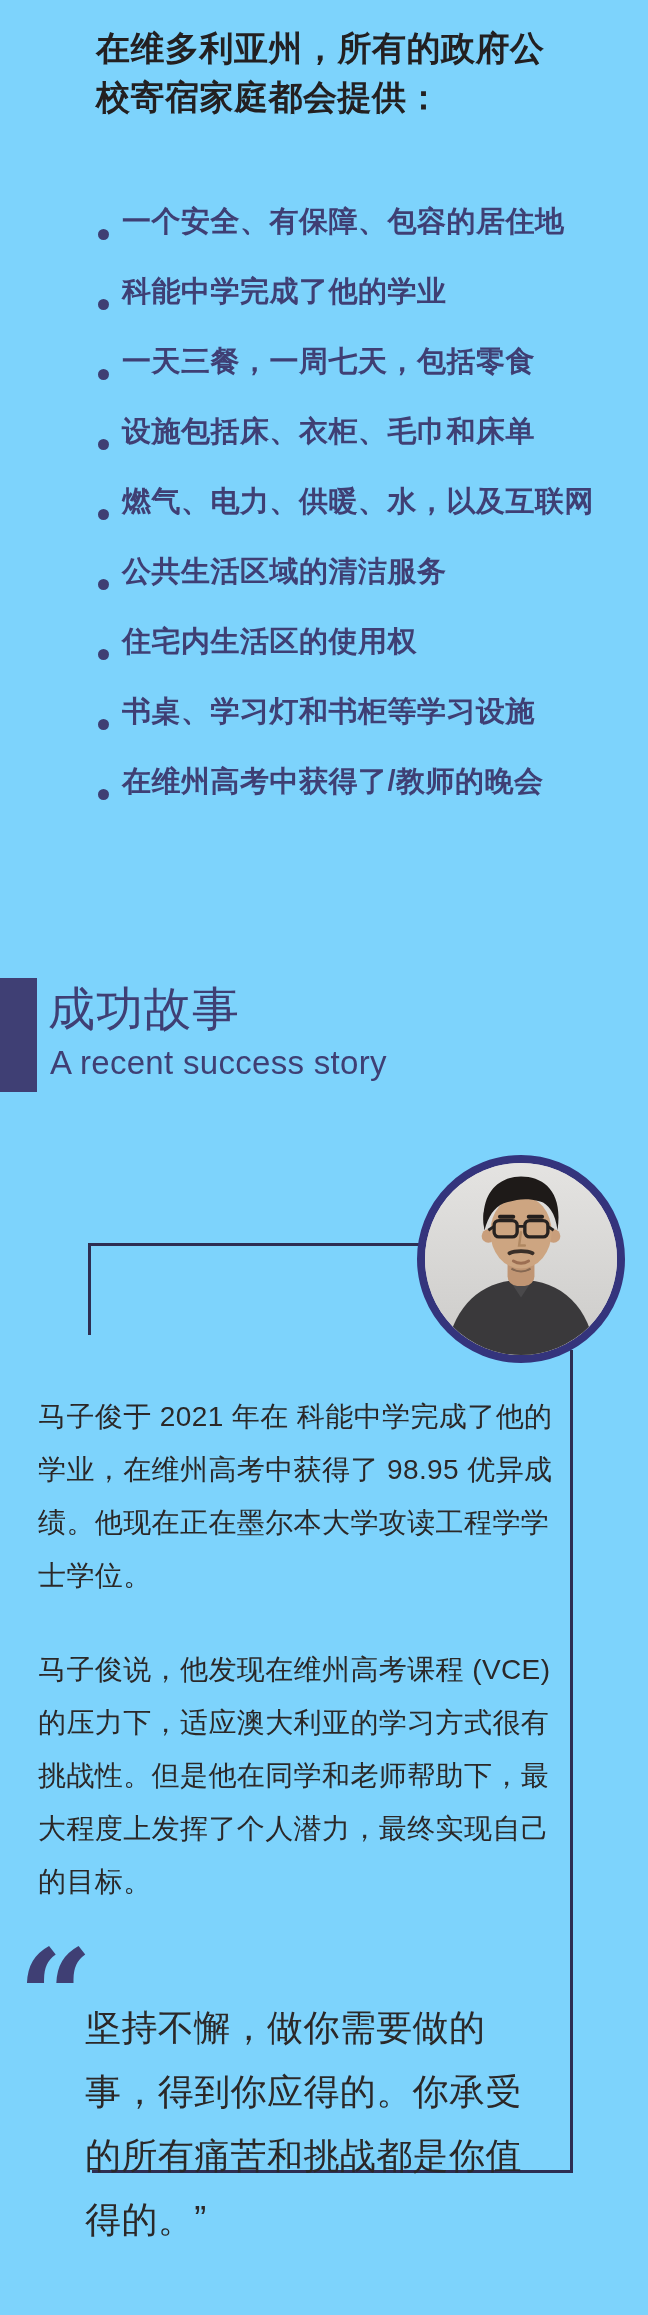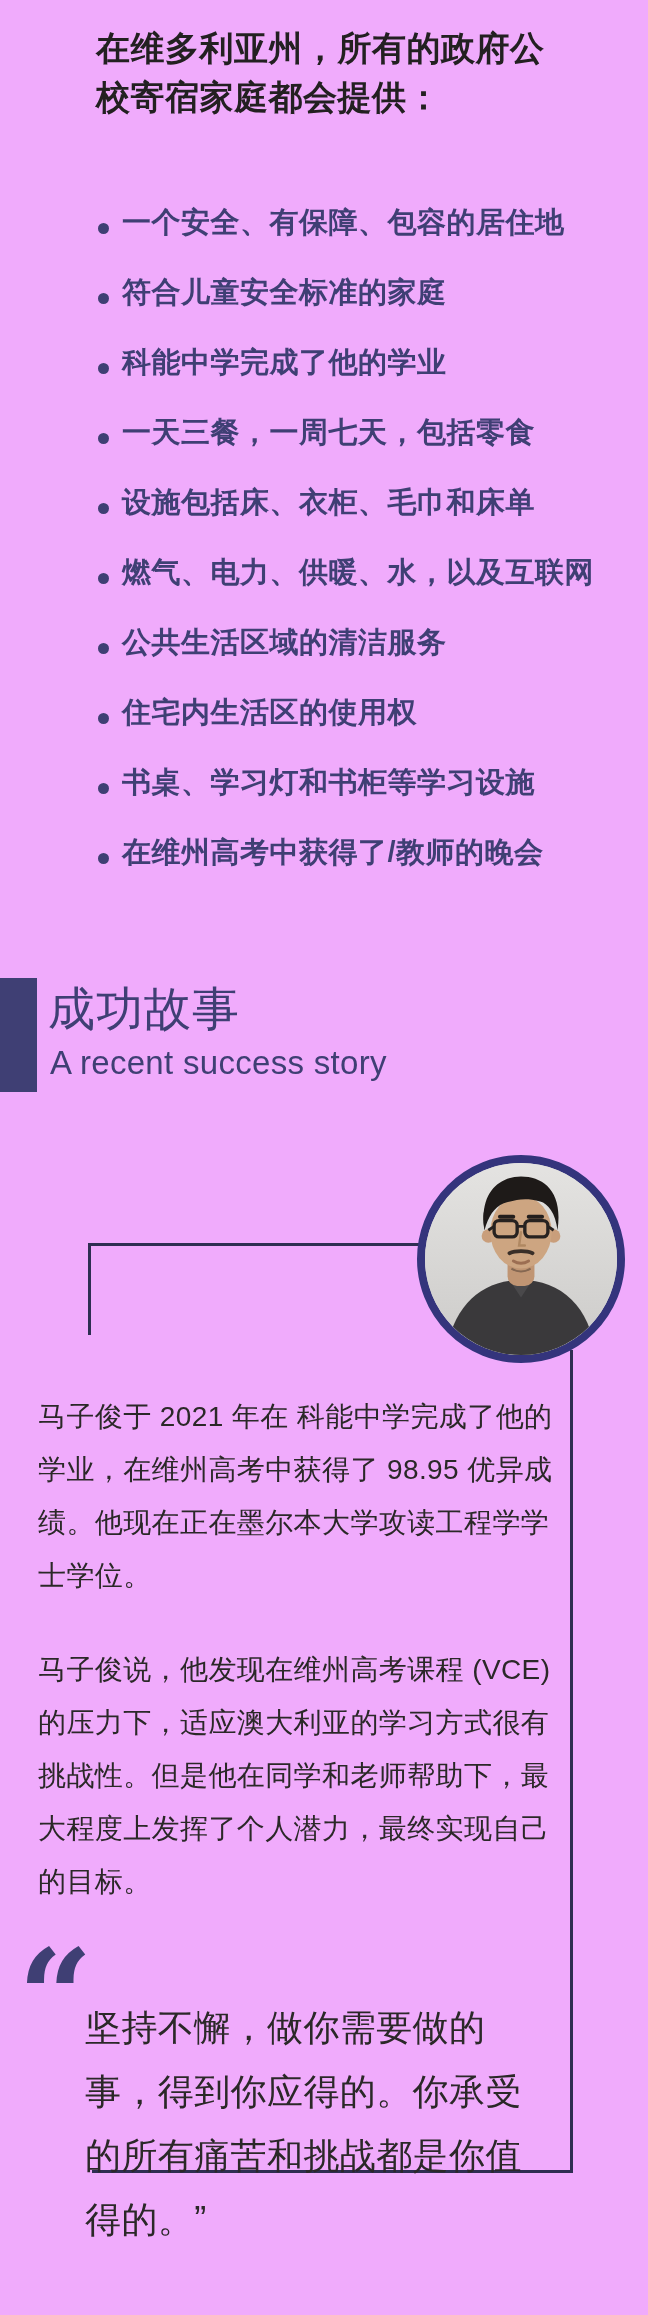--- a/index.html
+++ b/index.html
@@ -9,21 +9,21 @@
     --body:#2b2828;
     --photo-border:#34347c;
   }
   *{margin:0;padding:0;box-sizing:border-box;}
   html,body{background:#ffffff;}
   body{font-family:"Liberation Sans","DejaVu Sans",sans-serif;}
   .canvas{
     position:relative;
     width:648px;
     height:2315px;
-    background:#f0abfc;
+    background:#7dd3fc;
     overflow:hidden;
   }
   
   .intro-heading{
     position:absolute;
     left:96px; top:24px;
     width:480px;
     font-size:34px;
     line-height:49px;
     font-weight:700;
@@ -31,21 +31,21 @@
     letter-spacing:0.5px;
   }
   .bullet-list{
     position:absolute;
     left:98px; top:204px;
     width:500px;
     list-style:none;
   }
   .bullet-item{
     display:flex;
-    align-items:center;
+    align-items:flex-end;
     height:36px;
     margin-bottom:34px;
   }
   .bullet-dot{
     flex:0 0 auto;
     width:11px;height:11px;
     border-radius:50%;
     background:var(--navy);
     margin:13px 13px 0 0;
   }
@@ -137,24 +137,20 @@
 <body>
 
 <div class="canvas">
 
   <h1 class="intro-heading">在维多利亚州，所有的政府公校寄宿家庭都会提供：</h1>
 
   <ul class="bullet-list">
     <li class="bullet-item">
       <span class="bullet-dot"></span>
       <span class="bullet-text">一个安全、有保障、包容的居住地</span>
-    </li>
-    <li class="bullet-item">
-      <span class="bullet-dot"></span>
-      <span class="bullet-text">符合儿童安全标准的家庭</span>
     </li>
     <li class="bullet-item">
       <span class="bullet-dot"></span>
       <span class="bullet-text">科能中学完成了他的学业</span>
     </li>
     <li class="bullet-item">
       <span class="bullet-dot"></span>
       <span class="bullet-text">一天三餐，一周七天，包括零食</span>
     </li>
     <li class="bullet-item">

